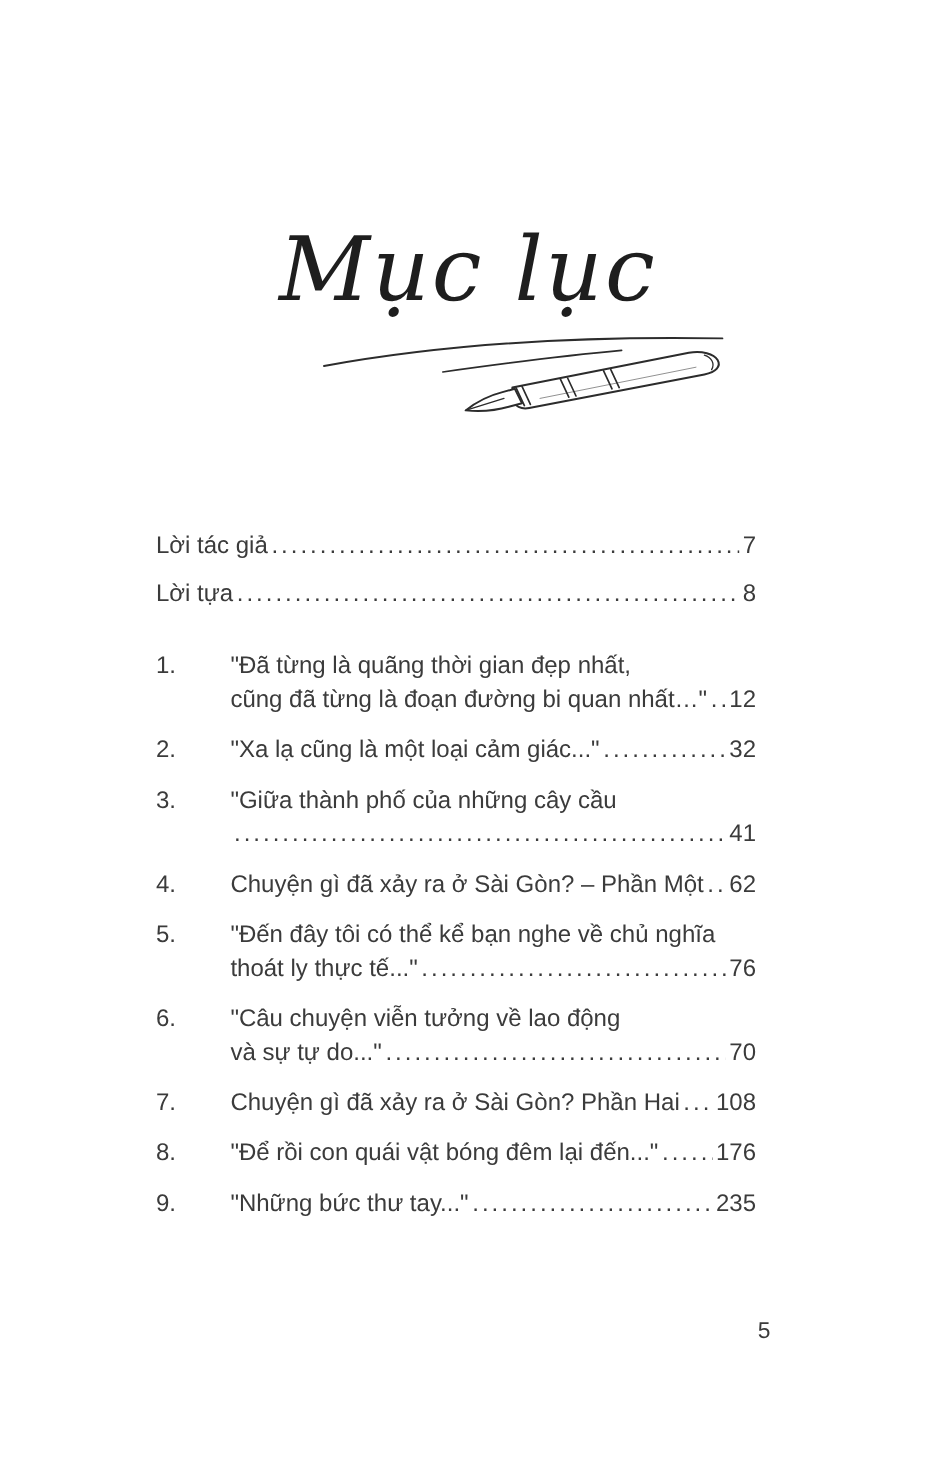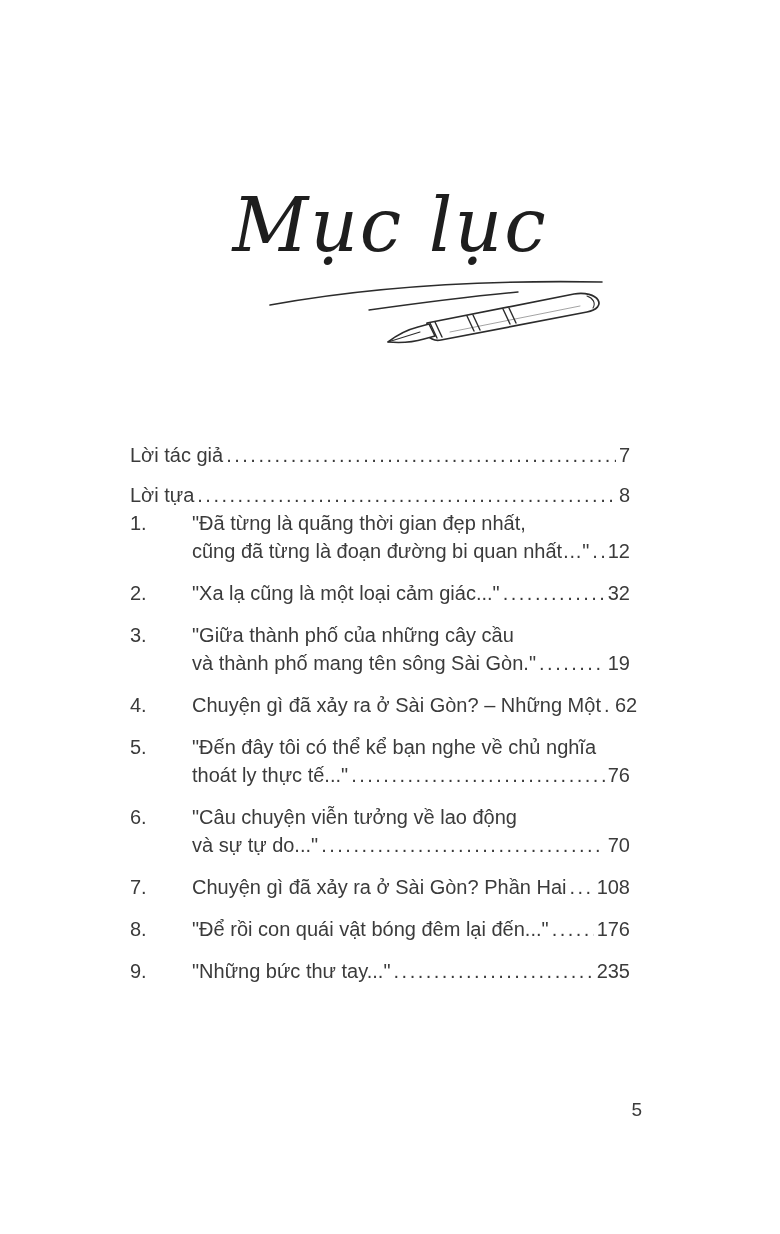--- a/index.html
+++ b/index.html
@@ -17,21 +17,21 @@
     font-style: italic; font-weight: 400;
     font-size: 74px; color: #1e1e1e; letter-spacing: 2px;
   }
 
   .pen { position: absolute; left: 254px; top: 277px; }
 
   .toc {
     position: absolute; left: 130px; top: 441px; width: 500px;
     color: #3b3b3b; font-size: 20px; line-height: 28px;
   }
-  .front { }
+  .front { margin-bottom: 32px; }
   .front-row { display: flex; align-items: baseline; margin-bottom: 12px; }
   .front-row:last-child { margin-bottom: 0; align-items: center; }
 
   .entry { display: flex; margin-bottom: 14px; }
   .entry:last-child { margin-bottom: 0; }
   .num { width: 62px; flex: none; }
   .body { flex: 1; min-width: 0; }
   .line { }
   .lastline { display: flex; align-items: center; }
   .t { white-space: nowrap; flex: none; }
@@ -104,31 +104,30 @@
               <span class="leader"></span>
               <span class="pg">32</span>
             </div>
           </div>
         </div>
         <div class="entry">
           <span class="num">3.</span>
           <div class="body">
             <div class="line"><span class="t">"Giữa thành phố của những cây cầu</span></div>
             <div class="line lastline">
-              <span class="t">và thành phố mang tên sông Sài Gòn."</span>
               <span class="leader"></span>
-              <span class="pg">19</span>
+              <span class="pg">41</span>
             </div>
           </div>
         </div>
         <div class="entry">
           <span class="num">4.</span>
           <div class="body">
             <div class="line lastline">
-              <span class="t">Chuyện gì đã xảy ra ở Sài Gòn? – Những Một</span>
+              <span class="t">Chuyện gì đã xảy ra ở Sài Gòn? – Phần Một</span>
               <span class="leader"></span>
               <span class="pg">62</span>
             </div>
           </div>
         </div>
         <div class="entry">
           <span class="num">5.</span>
           <div class="body">
             <div class="line"><span class="t">"Đến đây tôi có thể kể bạn nghe về chủ nghĩa</span></div>
             <div class="line lastline">

